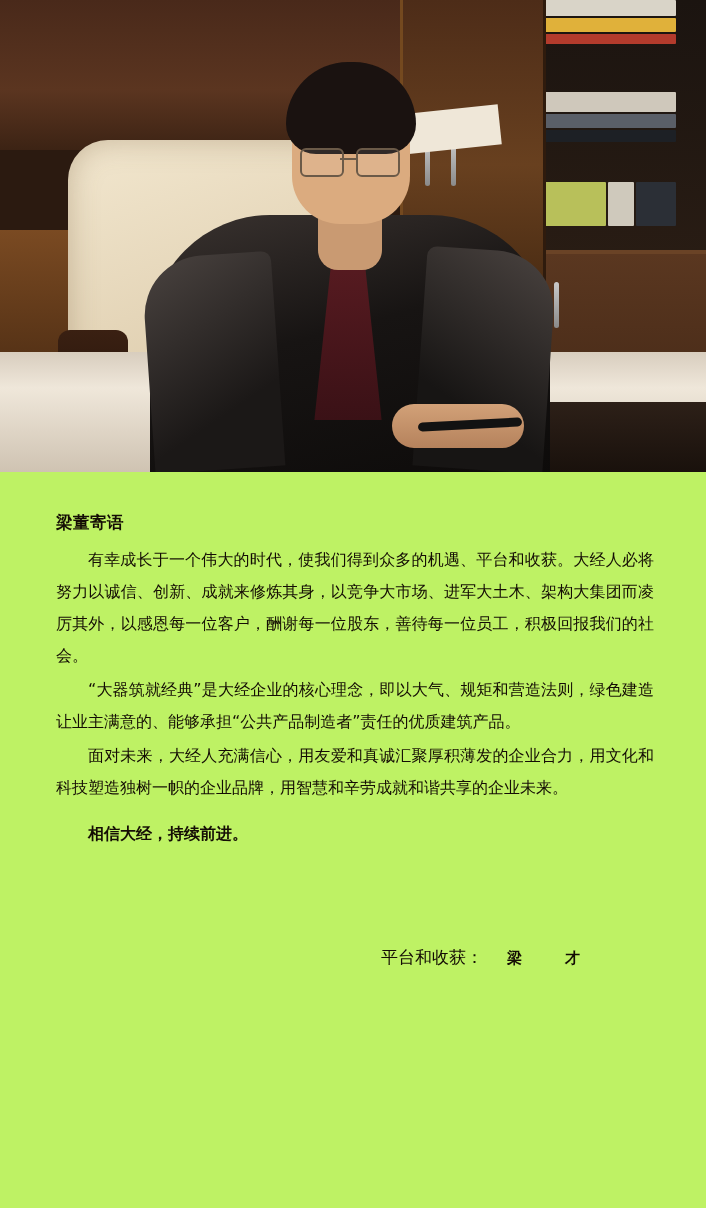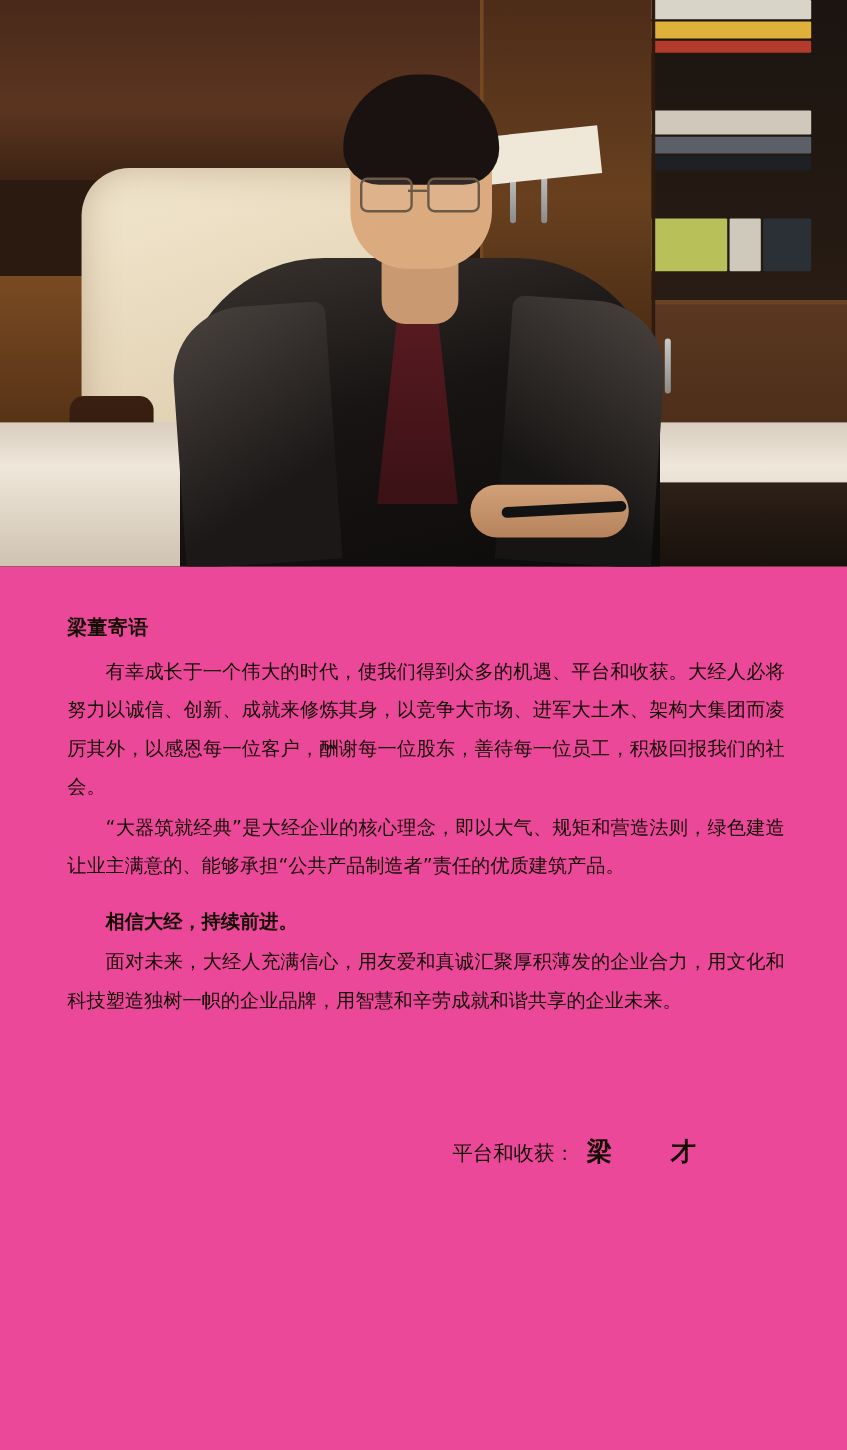--- a/index.html
+++ b/index.html
@@ -10,21 +10,21 @@
     width: 706px;
     height: 1208px;
     background: #f5c200;
     font-family: "DejaVu Sans", "Liberation Sans", sans-serif;
     overflow: hidden;
   }
   .page {
     position: relative;
     width: 706px;
     height: 1208px;
-    background: #ec4899;
+    background: #bef264;
     display: flex;
     flex-direction: column;
   }
 
   
   .photo {
     position: relative;
     width: 706px;
     height: 472px;
     overflow: hidden;
@@ -209,24 +209,24 @@
     margin-top: 14px;
   }
   .sign {
     margin-top: 96px;
     text-align: right;
     padding-right: 60px;
     font-size: 17px;
     color: #140d04;
   }
   .sign .name {
-    font-size: 21px;
+    font-size: 15px;
     font-weight: bold;
     letter-spacing: 14px;
-    margin-left: 10px;
+    margin-left: 24px;
   }
 </style>
 </head>
 <body>
 
 <div class="page">
 
   <div class="photo">
     <div class="wall"></div>
     <div class="cabinet-top"></div>
@@ -276,20 +276,20 @@
     <div class="glasses-bridge"></div>
     <div class="hands"></div>
     <div class="pen"></div>
   </div>
 
   <div class="content">
     <h1 class="title">梁董寄语</h1>
 
     <p class="para">有幸成长于一个伟大的时代，使我们得到众多的机遇、平台和收获。大经人必将努力以诚信、创新、成就来修炼其身，以竞争大市场、进军大土木、架构大集团而凌厉其外，以感恩每一位客户，酬谢每一位股东，善待每一位员工，积极回报我们的社会。</p>
     <p class="para">“大器筑就经典”是大经企业的核心理念，即以大气、规矩和营造法则，绿色建造让业主满意的、能够承担“公共产品制造者”责任的优质建筑产品。</p>
+    <p class="para">面对未来，大经人充满信心，用友爱和真诚汇聚厚积薄发的企业合力，用文化和科技塑造独树一帜的企业品牌，用智慧和辛劳成就和谐共享的企业未来。</p>
     <p class="para bold">相信大经，持续前进。</p>
-    <p class="para">面对未来，大经人充满信心，用友爱和真诚汇聚厚积薄发的企业合力，用文化和科技塑造独树一帜的企业品牌，用智慧和辛劳成就和谐共享的企业未来。</p>
 
     <div class="sign">
       <span>平台和收获：</span><span class="name">梁　才</span>
     </div>
   </div>
 </div>
 
 </body></html>

